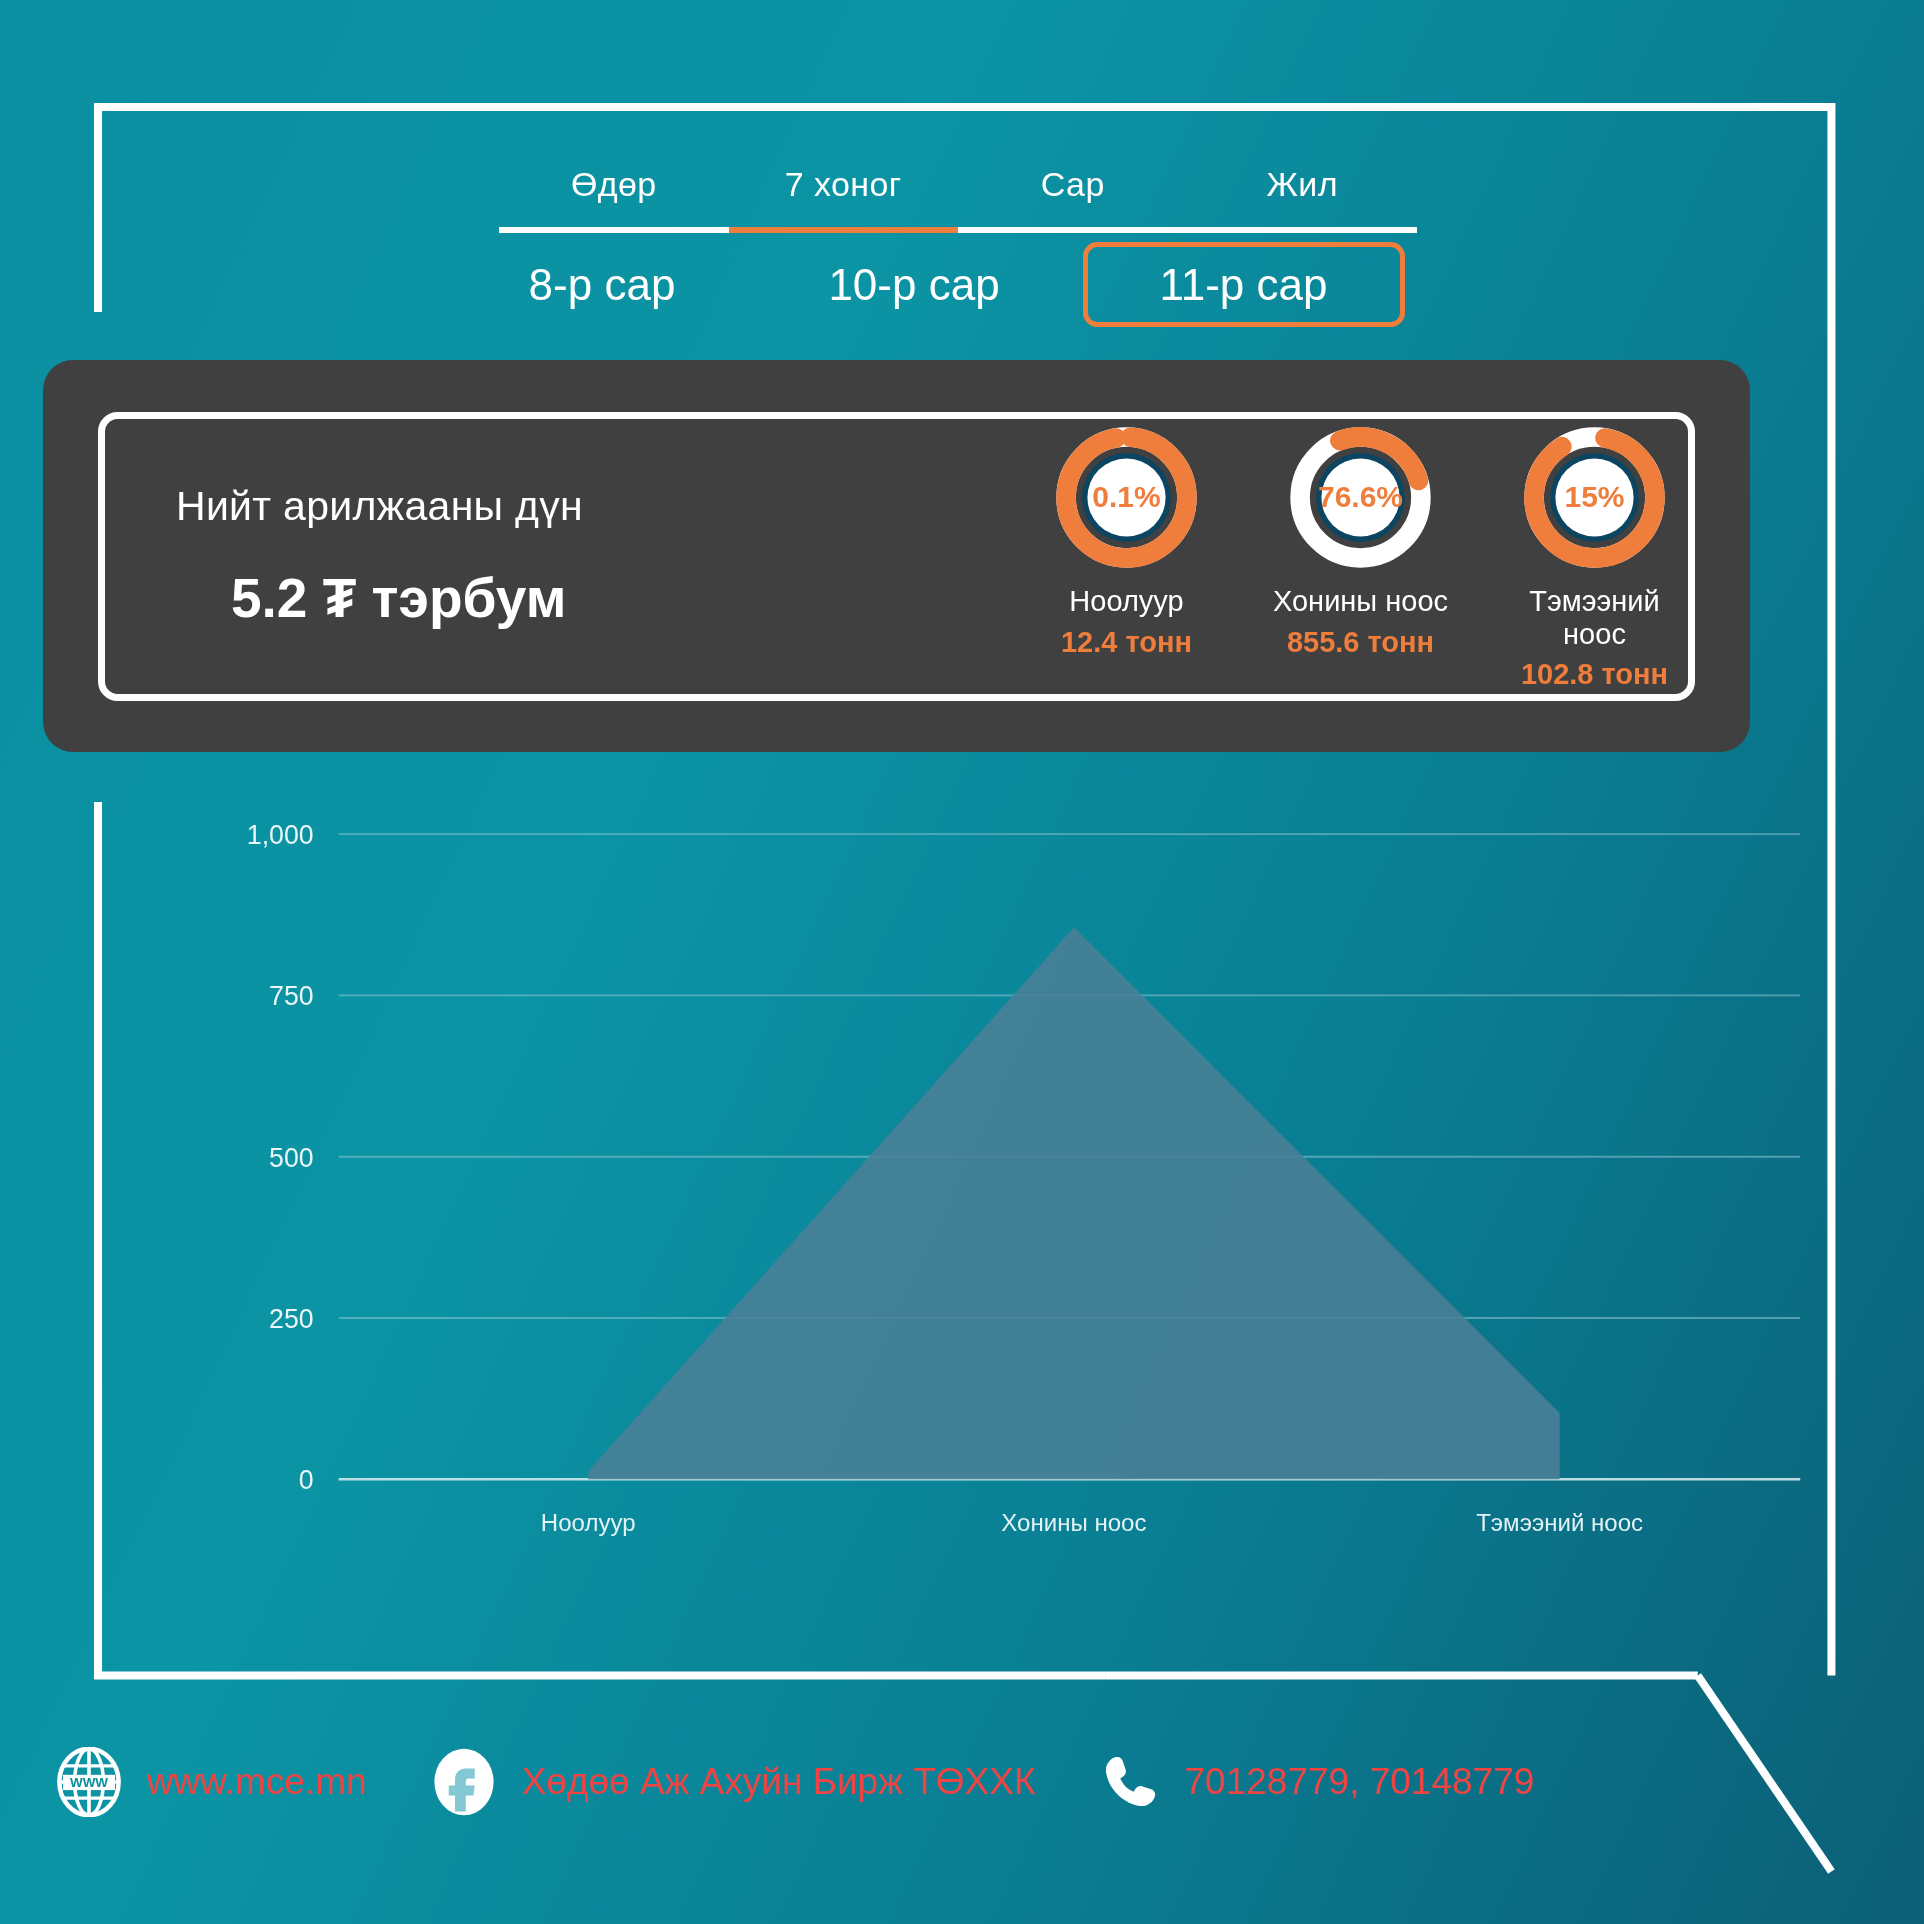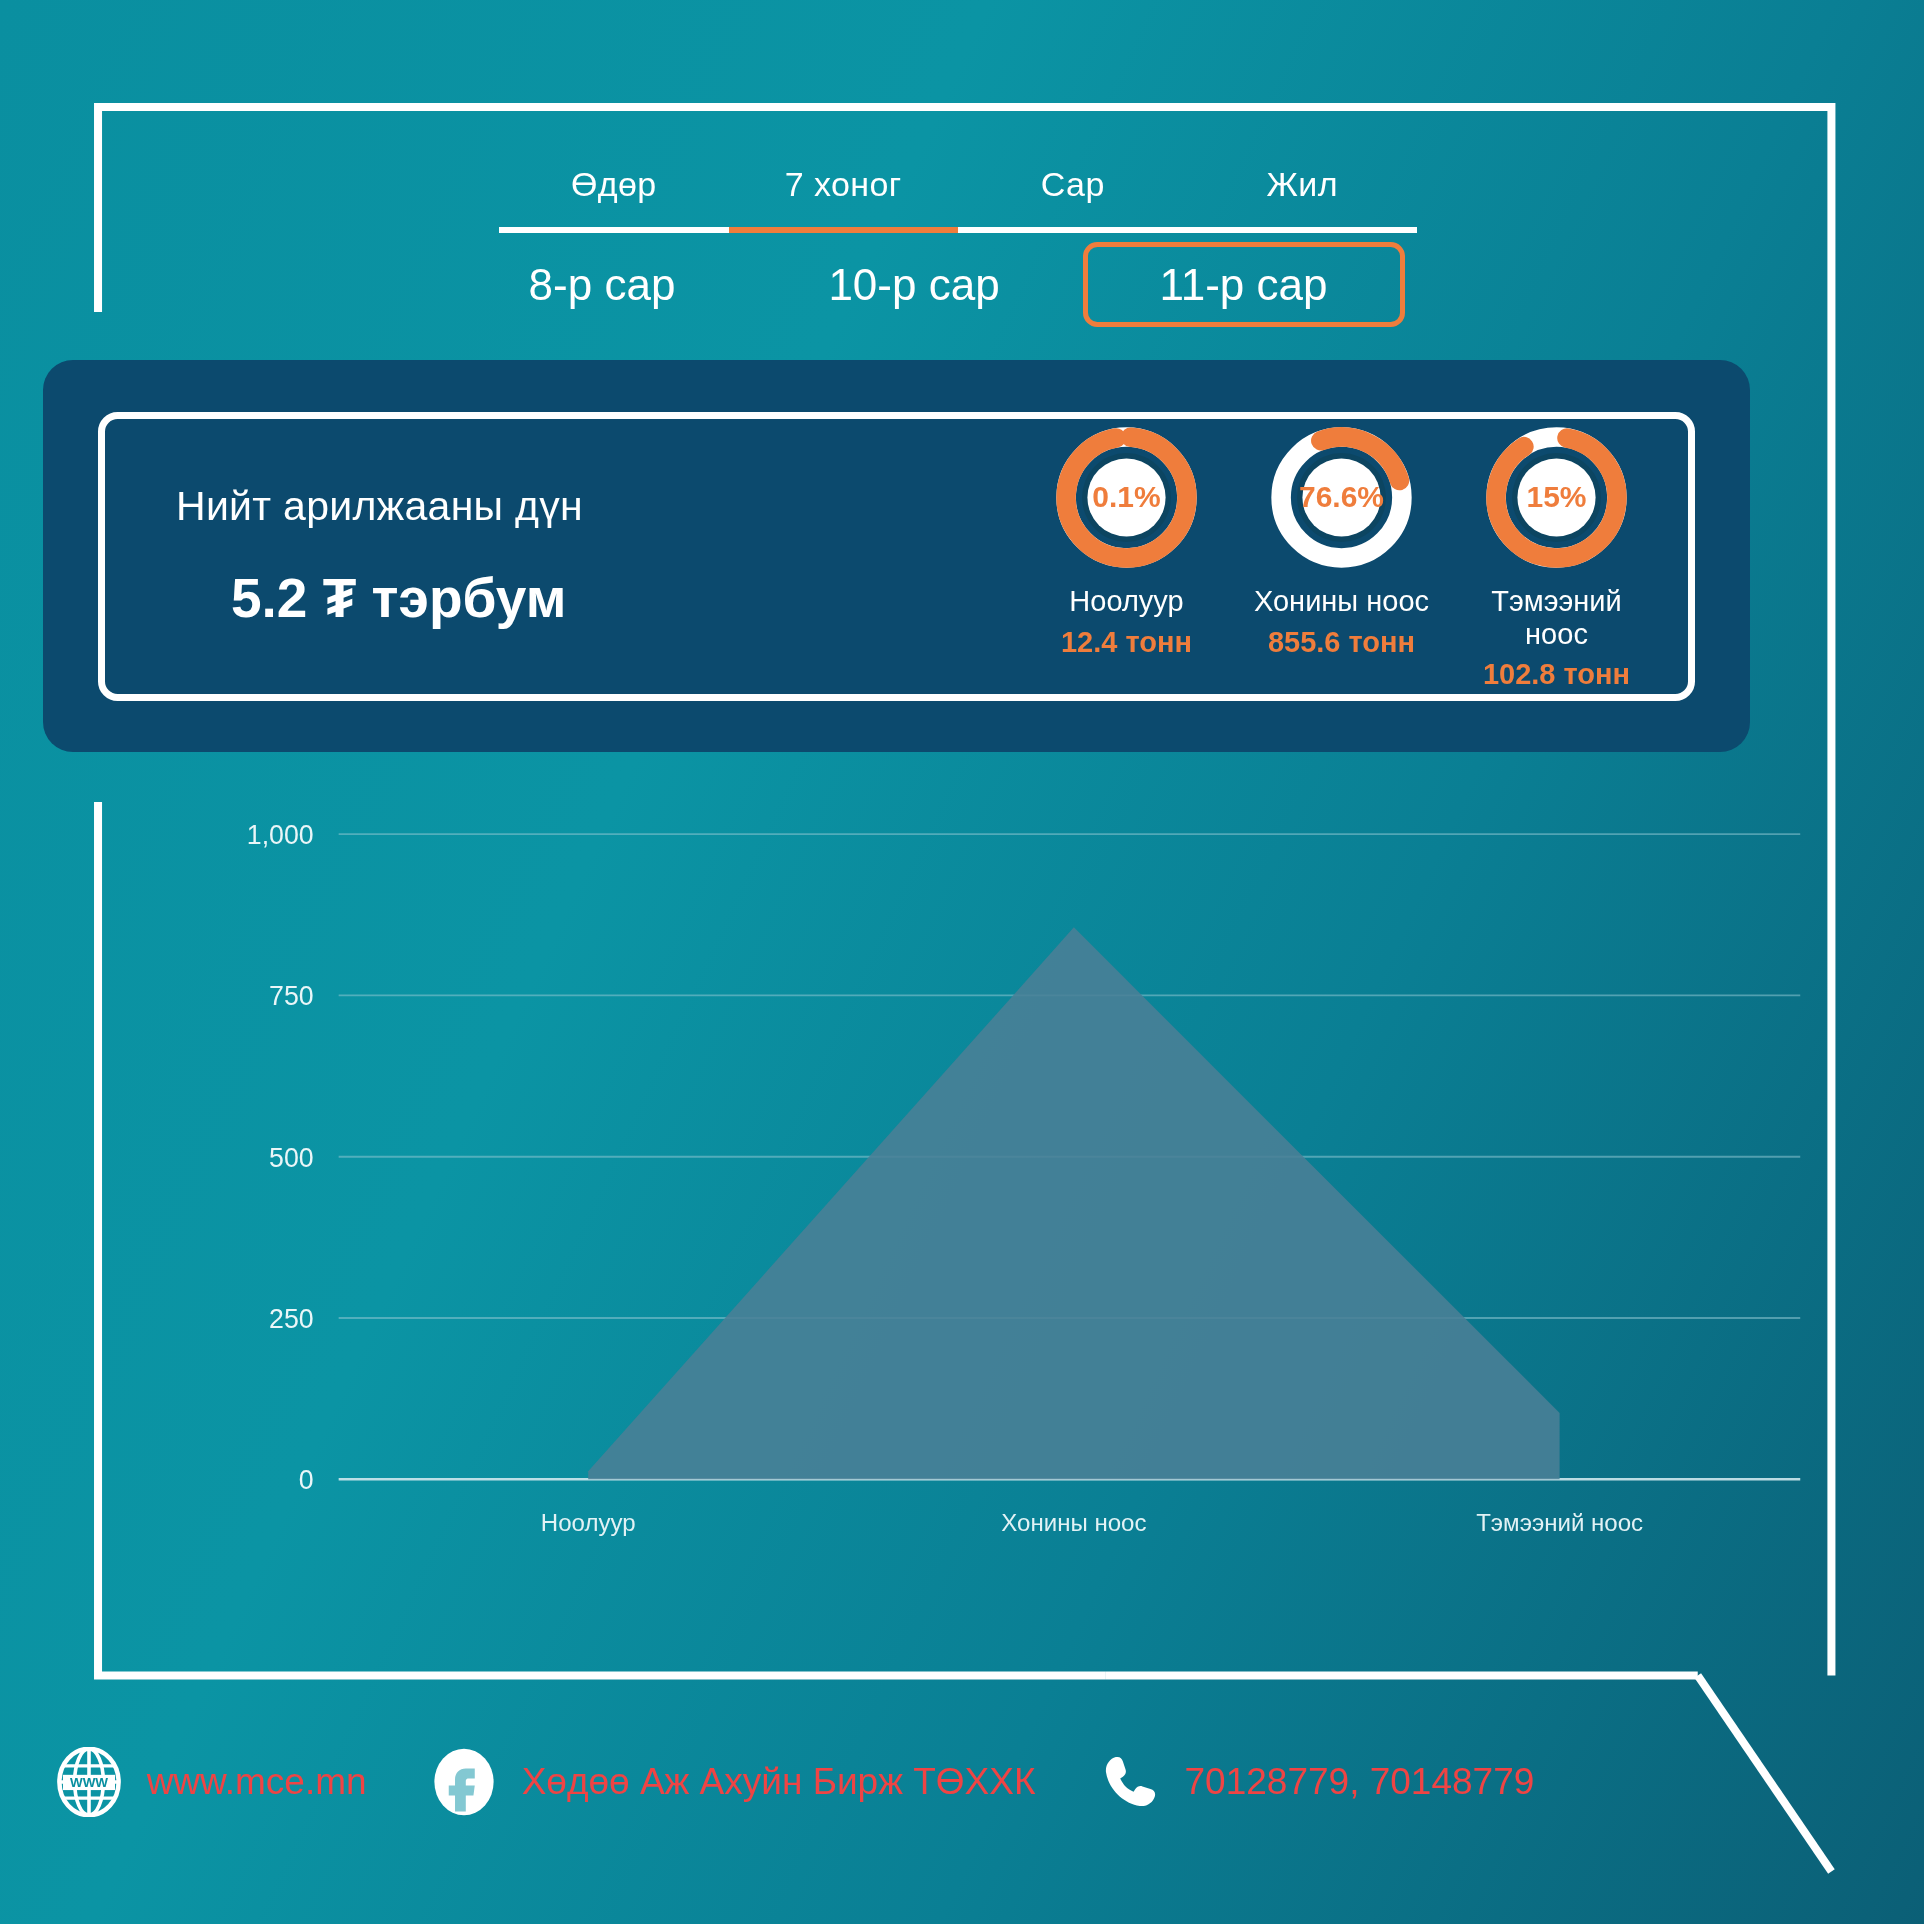--- a/index.html
+++ b/index.html
@@ -53,37 +53,37 @@
     border-radius: 14.3px;
     margin: 0 12.5px;
     padding: 12.5px 0;
   }
 
   
   .card-outer {
     position: absolute;
     left: 43px; top: 360px;
     width: 1707px; height: 392px;
-    background: #0c4a6e;
+    background: #404040;
     border-radius: 30px;
   }
   .card-inner {
     position: absolute;
     left: 55px; top: 52px;
     width: 1597px; height: 289px;
     border: 7.1px solid #ffffff;
     border-radius: 19.6px;
     display: flex;
     align-items: center;
   }
   .card-left { padding-left: 71px; flex: 0 0 927px; }
   .card-title { font-size: 41px; font-weight: 400; letter-spacing: 0.3px; }
   .card-value { font-size: 55px; font-weight: bold; margin-top: 36px; padding-left: 55px; }
 
-  .donuts { display: flex; gap: 26px; align-items: flex-start; }
+  .donuts { display: flex; gap: 45px; align-items: flex-start; }
   .donut-cell { width: 189px; text-align: center; }
   .ring-wrap { position: relative; width: 151px; height: 151px; margin: 0 auto; }
   .ring-wrap svg { display: block; }
   .ring-pct {
     position: absolute; inset: 0;
     display: flex; align-items: center; justify-content: center;
     font-size: 30px; font-weight: bold; color: #ef7d3c;
   }
   .donut-name { margin-top: 12.5px; font-size: 29px; line-height: 1.12; color: #ffffff; }
   .donut-val { margin-top: 8px; font-size: 29px; font-weight: bold; color: #ef7d3c; white-space: nowrap; }

